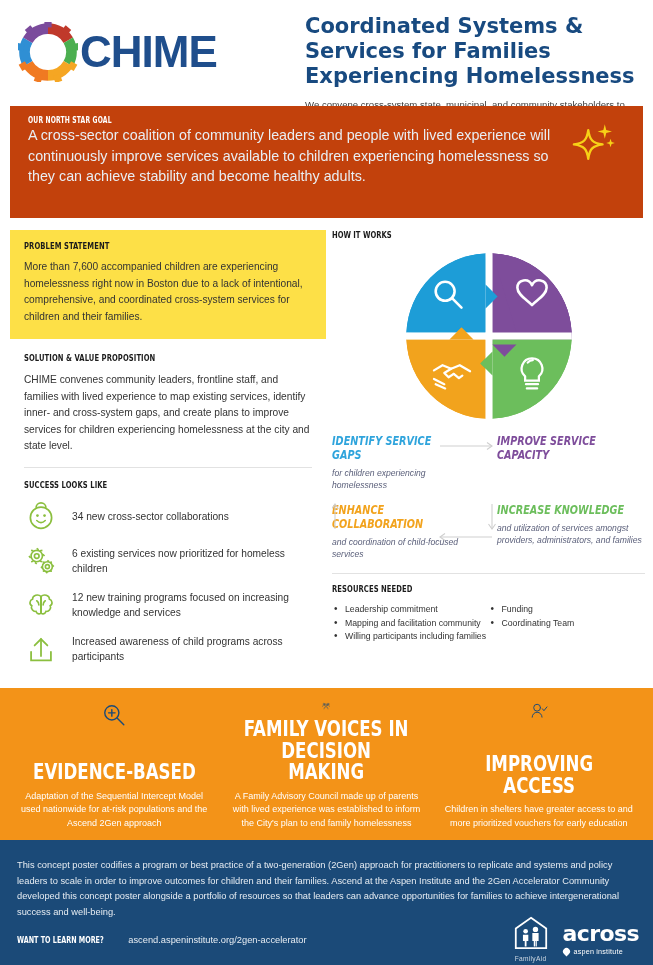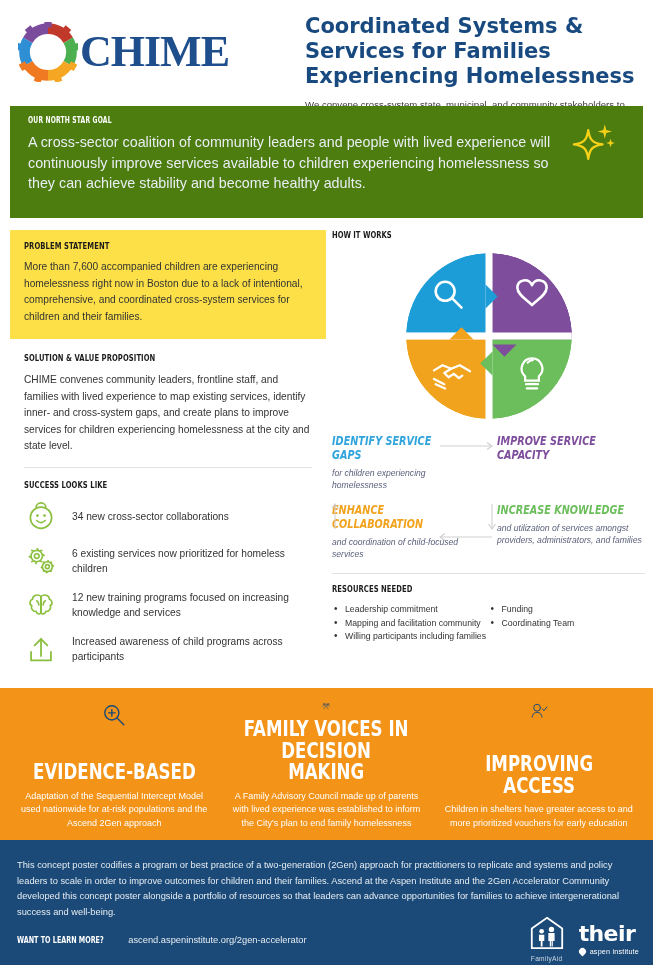--- a/index.html
+++ b/index.html
@@ -8,33 +8,33 @@
     background: #ffffff;
     font-family: "Liberation Sans", sans-serif;
     overflow: hidden;
   }
   .poster { position: relative; width: 653px; height: 965px; background:#fff; }
 
   
   .header { position:absolute; left:0; top:0; width:653px; height:100px; }
   .logo-wrap { position:absolute; left:18px; top:22px; display:flex; align-items:center; }
   .logo-gear { width:60px; height:60px; }
-  .logo-word { font-family:Liberation Serif, serif; font-weight:bold; font-size:44px;
+  .logo-word { font-family:Liberation Sans, sans-serif; font-weight:bold; font-size:44px;
                color:#1f4e8c; letter-spacing:-1px; margin-left:2px; line-height:1; }
   .head-right { position:absolute; left:305px; top:14px; width:340px; }
   .head-title { font-family:"DejaVu Sans", sans-serif; font-weight:bold; font-size:21px;
                 line-height:1.2; color:#184a80; }
   .head-sub { margin-top:8px; font-size:9.6px; line-height:1.55; color:#3c3c3c; }
 
   
   .northstar { position:absolute; left:10px; top:106px; width:633px; height:112px;
-               background:#4d7c0f; color:#fff; padding:10px 18px 0 18px; }
+               background:#c2410c; color:#fff; padding:10px 18px 0 18px; }
   .ns-kicker { font-family:"DejaVu Sans Condensed","DejaVu Sans", sans-serif; font-weight:bold;
                font-size:8px; letter-spacing:0.2px; transform:scaleX(0.84); transform-origin:left center; }
-  .ns-body { margin-top:7px; font-size:14.3px; line-height:1.45; color:#e9eef3; max-width:545px; }
+  .ns-body { font-size:14.3px; line-height:1.45; color:#e9eef3; max-width:545px; }
   .ns-spark { position:absolute; right:26px; top:14px; width:46px; height:46px; }
 
   
   .left-col { position:absolute; left:10px; top:230px; width:316px; }
   .sec-title { font-family:"DejaVu Sans Condensed","DejaVu Sans", sans-serif; font-weight:bold;
                font-size:9px; color:#1b1b1b; letter-spacing:0.1px;
                transform:scaleX(0.84); transform-origin:left center; }
   .problem-box { background:#fde047; padding:11px 14px 14px 14px; }
   .problem-text { margin-top:8px; font-size:10.2px; line-height:1.62; color:#333; }
 
@@ -413,21 +413,21 @@
         <g fill="#ffffff">
           <circle cx="14" cy="17" r="2.6"></circle>
           <path d="M11 21 h6 v7 h-2 v6 h-2 v-6 h-2 Z"></path>
           <circle cx="25" cy="15" r="3"></circle>
           <path d="M21.5 19 h7 v9 h-2 v6 h-1.4 v-6 h-0.6 v6 h-1.4 v-6 h-1.6 Z"></path>
         </g>
       </svg>
       <div class="famaid-name">FamilyAid</div>
     </div>
     <div class="ascend">
-      <div class="ascend-word">their</div>
+      <div class="ascend-word">across</div>
       <div class="ascend-sub">
         <span class="ascend-dot"></span>
         <span>aspen institute</span>
       </div>
     </div>
   </div>
 
 </div>
 
 </body></html>

